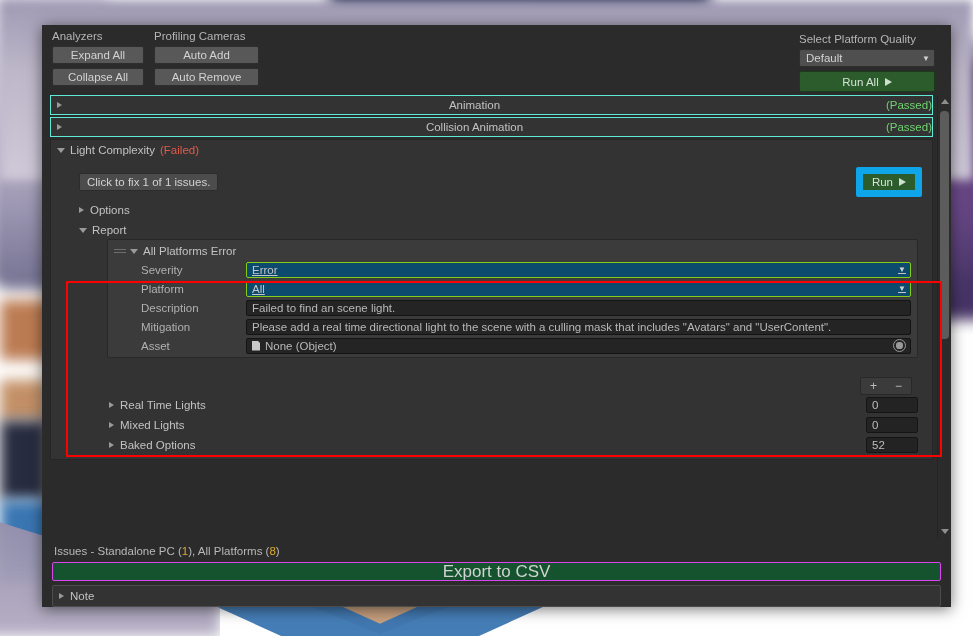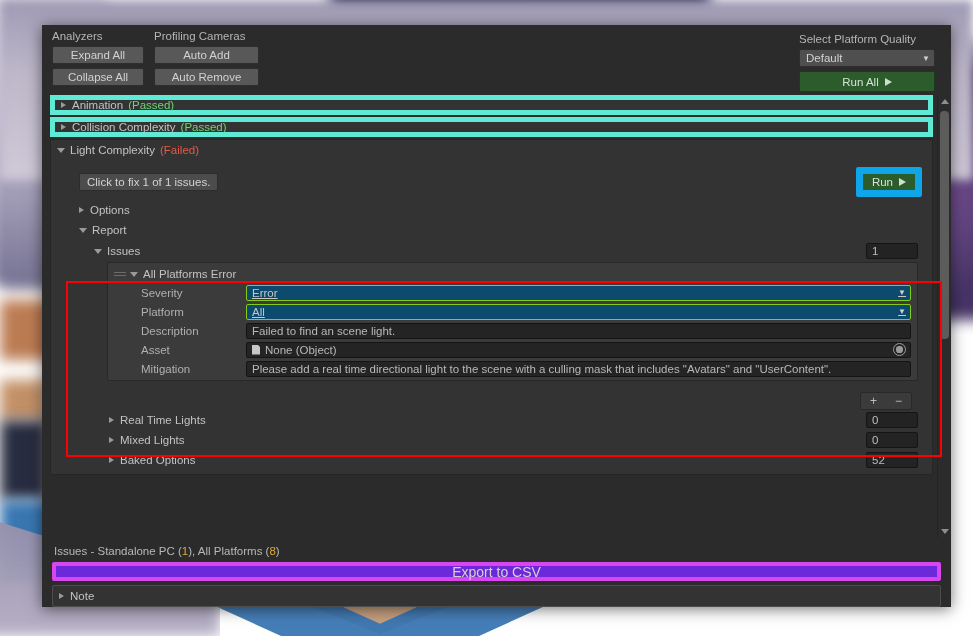--- a/index.html
+++ b/index.html
@@ -125,24 +125,24 @@
     border-top: 4.5px solid transparent; border-bottom: 4.5px solid transparent; }
 
   
   .bodywrap { flex: 1; display: flex; min-height: 0; position: relative; }
   .scrollarea {
     flex: 1; position: relative; overflow: hidden;
     padding: 0 4px 0 8px; box-sizing: border-box;
   }
 
   .foldout-row {
-    background: #333333; border: 5px solid #5eead4;
+    background: #333333; border: 1px solid #5eead4;
     margin-bottom: 2px; height: 20px;
     display: flex; align-items: center; padding-left: 6px;
-    box-sizing: border-box; cursor: pointer;
+    box-sizing: border-box; cursor: pointer; justify-content: space-between;
   }
   .tri {
     width: 0; height: 0; margin-right: 6px; flex: 0 0 auto;
     border-left: 5px solid #9a9a9a;
     border-top: 3.5px solid transparent; border-bottom: 3.5px solid transparent;
   }
   .tri.open {
     border-left: 4px solid transparent; border-right: 4px solid transparent;
     border-top: 5.5px solid #9a9a9a; border-bottom: 0;
     margin-right: 5px; margin-top: 1px;
@@ -177,21 +177,21 @@
     display: flex; align-items: center; padding: 4px 0 3px 43px;
   }
   .count-field {
     margin-left: auto; margin-right: 14px;
     background: #232323; border: 1px solid #151515; border-radius: 2px;
     width: 52px; height: 16px; color: #bdbdbd; font-size: 11.5px;
     display: flex; align-items: center; padding-left: 5px; box-sizing: border-box;
   }
 
   .issue-card {
-    margin: 0 14px 8px 56px;
+    margin: 0 14px 16px 56px;
     background: #3b3b3b; border: 1px solid #282828;
     border-radius: 2px; padding: 3px 0 2px 0;
   }
   .issue-title-row { display: flex; align-items: center; padding: 2px 0 3px 6px; }
   .drag-handle { width: 12px; margin-right: 4px; display:flex; flex-direction: column; gap: 2px; }
   .drag-handle i { display:block; height: 1px; background: #6d6d6d; }
 
   .field-row { display: flex; align-items: center; height: 19px; padding-left: 33px; }
   .field-label { width: 105px; color: #b0b0b0; font-size: 11.5px; flex: 0 0 auto; }
   .field-ctl {
@@ -245,22 +245,22 @@
   .vs-thumb {
     position: absolute; left: 2px; width: 9px;
     background: #5c5c5c; border-radius: 4px; cursor: pointer;
   }
 
   
   .footer { padding: 4px 10px 0 10px; }
   .status-line { color: #b8b8b8; font-size: 11.5px; padding: 3px 0 5px 2px; }
   .amber { color: #e0a92a; }
   .btn-export {
-    width: 100%; background: #6d28d9; border: 4px solid #d946ef; border-radius: 2px;
-    color: #d2d2d2; height: 19px; font-size: 14px; cursor: pointer;
+    width: 100%; background: #14532d; border: 1px solid #d946ef; border-radius: 2px;
+    color: #d2d2d2; height: 19px; font-size: 17px; cursor: pointer;
     display: flex; align-items: center; justify-content: center;
   }
   .note-box {
     margin-top: 4px; background: #333333; border: 1px solid #4d4d4d; border-radius: 2px;
     height: 20px; display: flex; align-items: center; padding-left: 6px; cursor: pointer;
   }
 </style>
 </head>
 <body>
 
@@ -312,21 +312,21 @@
     <div class="scrollarea">
 
       <div class="foldout-row">
         <span class="tri"></span>
         <span class="rowlabel">Animation</span>
         <span class="status-pass">(Passed)</span>
       </div>
 
       <div class="foldout-row">
         <span class="tri"></span>
-        <span class="rowlabel">Collision Complexity</span>
+        <span class="rowlabel">Collision Animation</span>
         <span class="status-pass">(Passed)</span>
       </div>
 
       <div class="panel-open">
         <div class="panel-head">
           <span class="tri open"></span>
           <span class="rowlabel">Light Complexity</span>
           <span class="status-fail">(Failed)</span>
         </div>
 
@@ -344,25 +344,20 @@
             <span class="tri"></span>
             <span class="rowlabel">Options</span>
           </div>
 
           <div class="sub-fold">
             <span class="tri open"></span>
             <span class="rowlabel">Report</span>
           </div>
 
           <div class="issues-wrap">
-            <div class="issues-head">
-              <span class="tri open"></span>
-              <span class="rowlabel">Issues</span>
-              <div class="count-field">1</div>
-            </div>
 
             <div class="issue-card">
               <div class="issue-title-row">
                 <span class="drag-handle">
                     <i></i>
                     <i></i>
                   </span>
                 <span class="tri open"></span>
                 <span class="rowlabel">All Platforms Error</span>
               </div>
@@ -384,34 +379,34 @@
               </div>
 
               <div class="field-row">
                 <span class="field-label">Description</span>
                 <div class="field-ctl ctl-text">
                   <span>Failed to find an scene light.</span>
                 </div>
               </div>
 
               <div class="field-row">
+                <span class="field-label">Mitigation</span>
+                <div class="field-ctl ctl-text">
+                  <span>Please add a real time directional light to the scene with a culling mask that includes "Avatars" and "UserContent".</span>
+                </div>
+              </div>
+
+              <div class="field-row">
                 <span class="field-label">Asset</span>
                 <div class="field-ctl ctl-obj">
                   <span class="doc-ico"></span>
                   <span>None (Object)</span>
                   <span class="pick-ico"></span>
                 </div>
               </div>
-
-              <div class="field-row">
-                <span class="field-label">Mitigation</span>
-                <div class="field-ctl ctl-text">
-                  <span>Please add a real time directional light to the scene with a culling mask that includes "Avatars" and "UserContent".</span>
-                </div>
-              </div>
             </div>
 
             <div class="addremove-row">
               <div class="pm-box">
                 <span>+</span>
                 <span>−</span>
               </div>
             </div>
           </div>
 

